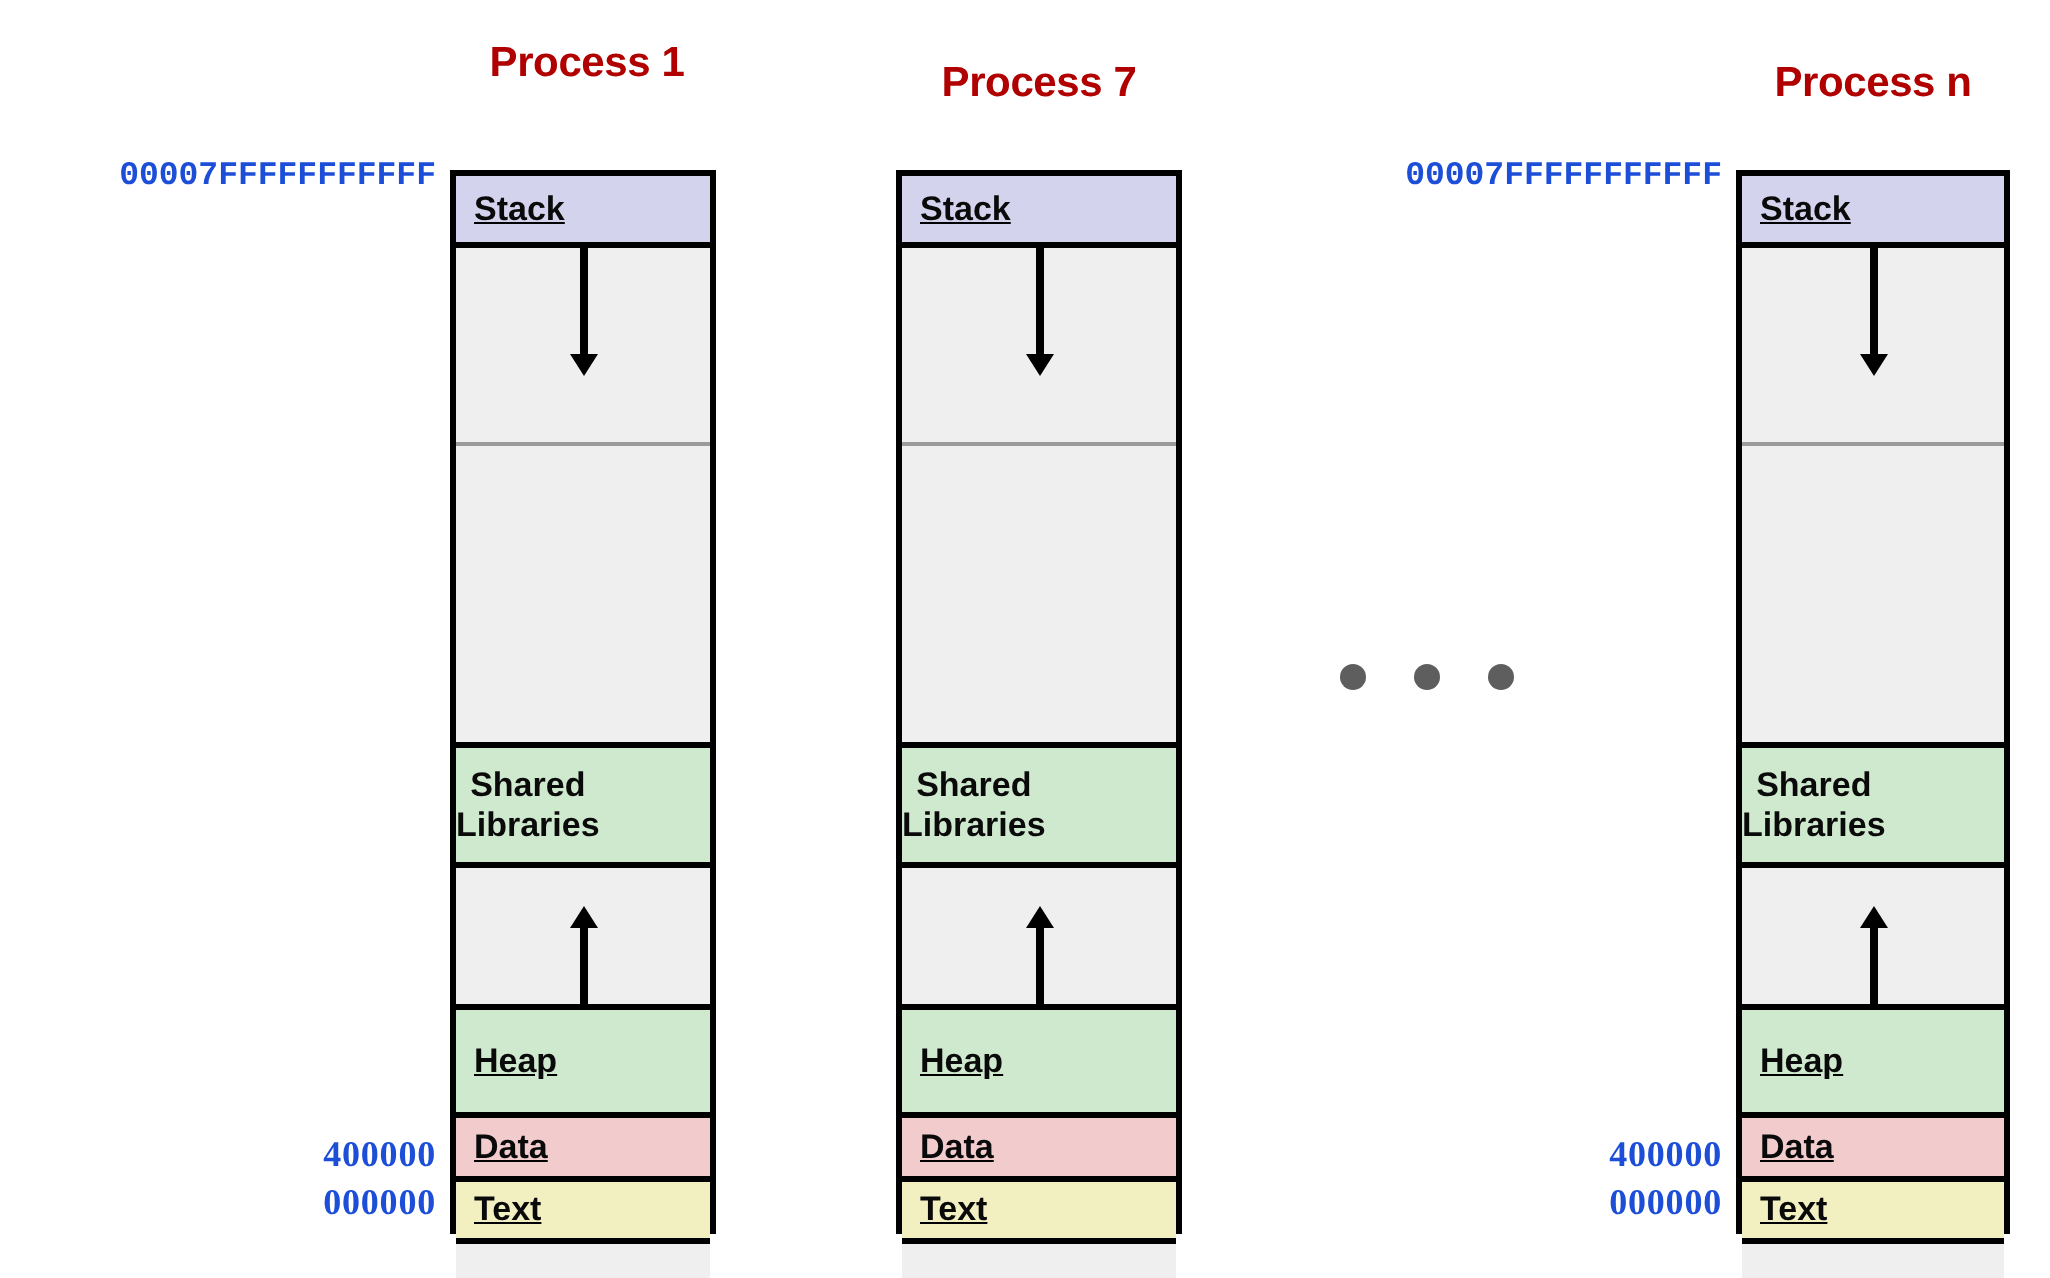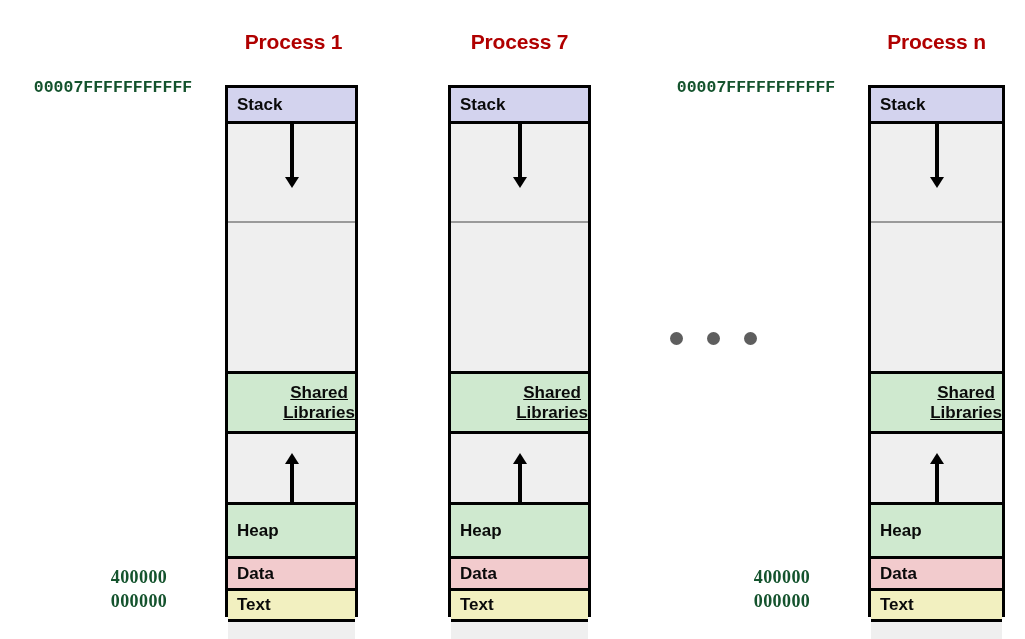--- a/index.html
+++ b/index.html
@@ -25,24 +25,24 @@
     white-space: nowrap;
     letter-spacing: -0.2px;
   }
 
   
   .addr {
     position: absolute;
     font-family: "Liberation Serif", serif;
     font-weight: bold;
     font-size: 18px;
-    color: #14532d;
+    color: #1d4ed8;
     white-space: nowrap;
     letter-spacing: 0.4px;
-    text-align: center;
+    text-align: right;
   }
   .addr-mono {
     font-family: "Liberation Mono", "DejaVu Sans Mono", monospace;
     font-weight: bold;
     font-size: 16.5px;
     letter-spacing: 0px;
   }
 
   
   .mem-col {
@@ -64,22 +64,22 @@
   .seg:last-child { border-bottom: none; }
 
   .seg-label {
     font-family: "Liberation Sans", sans-serif;
     font-weight: bold;
     font-size: 17px;
     color: #0A0A0A;
     line-height: 1.12;
     white-space: pre-line;
   }
-  .seg.align-left  { justify-content: flex-start; padding-left: 9px; }
-  .seg.align-center{ justify-content: flex-end; text-align: center; text-decoration: underline; }
+  .seg.align-left  { justify-content: flex-start; padding-left: 9px; text-decoration: underline; }
+  .seg.align-center{ justify-content: flex-start; text-align: center; }
 
   
   .seg.gap { border-bottom: none; }
 
   
   .grey-rule {
     position: absolute;
     left: 0;
     right: 0;
     height: 2px;
@@ -121,21 +121,21 @@
   .dot {
     width: 13px;
     height: 13px;
     border-radius: 50%;
     background: #5E5E5E;
   }
 </style>
 </head>
 <body>
 
-<div class="proc-title" style="left:227px; top:30px; width:133px; text-align:center;">Process 1</div>
+<div class="proc-title" style="left:227px; top:20px; width:133px; text-align:center;">Process 1</div>
 
 <div class="addr addr-mono" style="left:8px; top:78px; width:210px;">00007FFFFFFFFFFF</div>
 
 <div class="mem-col" style="left:225px; top:85px; width:133px; height:532px;">
 
   <div class="seg align-left" style="height:36px; background:#D3D3EE;">
     <span class="seg-label">Stack</span>
   </div>
 
   <div class="seg gap" style="height:99px; background:#EFEFEF; position:relative;">

